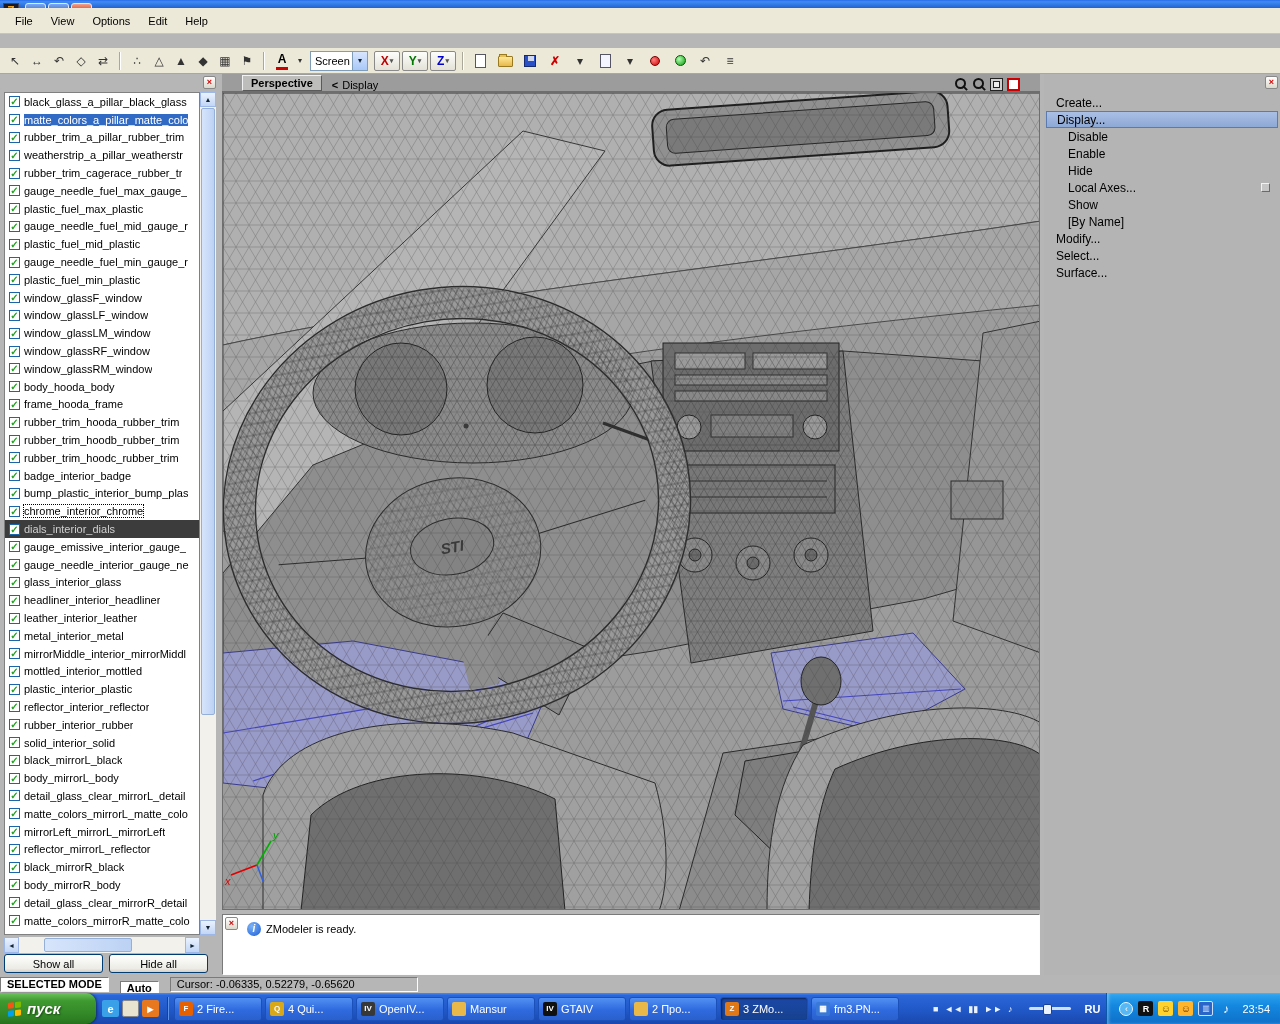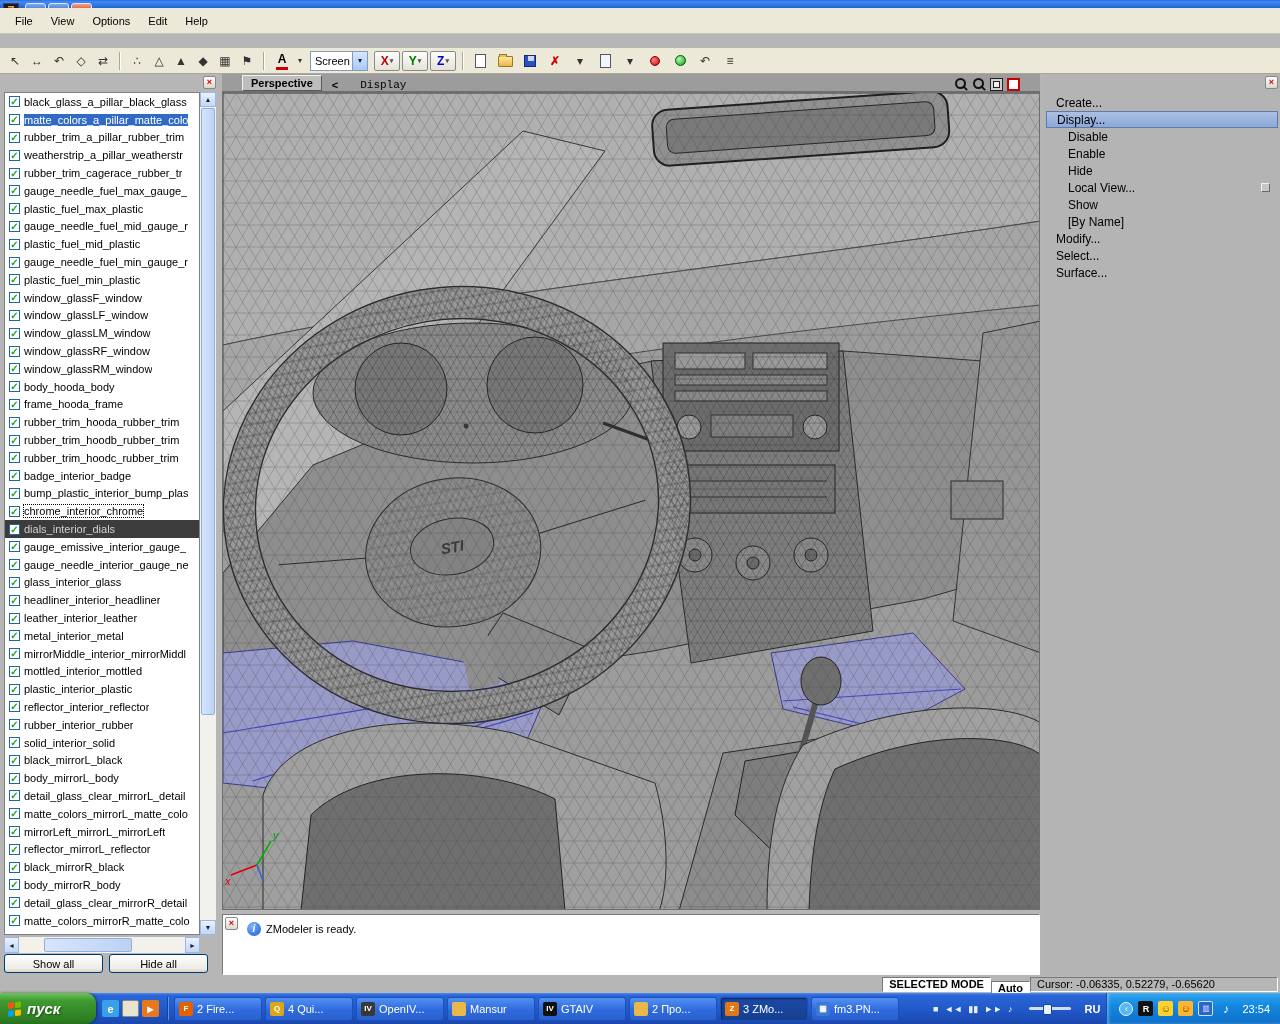--- a/index.html
+++ b/index.html
@@ -88,21 +88,21 @@
   .lp-buttons{position:absolute;left:2px;right:10px;bottom:2px;height:19px;display:flex;gap:6px;}
   .xp-btn{flex:1;border:1px solid #003c74;border-radius:3px;font-size:11px;
     background:linear-gradient(#ffffff,#ecebe5 80%,#d8d0c4);display:flex;align-items:center;justify-content:center;}
 
   
   .vp-bar{position:absolute;left:222px;top:74px;width:818px;height:18px;background:#9c9c9c;
     border-bottom:1px solid #6e6e6e;display:flex;align-items:flex-end;padding:0 20px;font-size:11px;}
   .vp-mode{background:#bdbdbb;border:1px solid;border-color:#f2f2f2 #5a5a5a #5a5a5a #f2f2f2;
     font-weight:bold;padding:0 8px;height:16px;display:flex;align-items:center;}
   .vp-back{margin-left:10px;font-weight:bold;}
-  .vp-crumb{margin-left:22px;font-family:Liberation Mono, monospace;}
+  .vp-crumb{margin-left:4px;}
   .vp-icons{margin-left:auto;display:flex;gap:4px;align-items:center;}
   .icon-mag{position:relative;width:14px;height:14px;}
   .icon-mag::before{content:'';position:absolute;width:7px;height:7px;border:2px solid #111;
     border-radius:50%;left:1px;top:1px;}
   .icon-mag::after{content:'';position:absolute;width:6px;height:2px;background:#111;
     transform:rotate(45deg);left:8px;top:10px;}
   .icon-maxvp{width:13px;height:13px;border:1px solid #222;background:#cfcfcf;position:relative;}
   .icon-maxvp::before{content:'';position:absolute;inset:2px;border:1px solid #222;background:#eee;}
   .icon-actvp{width:13px;height:13px;border:2px solid #c00;background:#fff;}
   .vp-canvas{position:absolute;left:222px;top:92px;width:818px;height:818px;background:#9a9a9a;
@@ -122,21 +122,21 @@
   .rp-menu{position:absolute;left:2px;right:2px;top:20px;}
   .rrow{height:17px;display:flex;align-items:center;font-size:12px;padding-left:10px;position:relative;}
   .rrow.sub{padding-left:22px;}
   .rrow.sel{background:linear-gradient(#aabfe4,#8ea9d6);border:1px solid #5a7ab0;}
   .rrow .mini-box{display:none;}
   .rrow.hasbox .mini-box{display:block;position:absolute;right:8px;top:4px;width:9px;height:9px;
     background:#c6c6c6;border:1px solid;border-color:#f2f2f2 #6a6a6a #6a6a6a #f2f2f2;}
 
   
   .mode-strip{position:absolute;left:0;top:975px;width:1280px;height:18px;background:#b6b6b6;
-    display:flex;align-items:center;justify-content:flex-end;gap:0;padding-right:2px;}
+    display:flex;align-items:center;justify-content:flex-start;gap:11px;padding-right:2px;}
   .sunken{border:1px solid;border-color:#7a7a7a #fdfdfd #fdfdfd #7a7a7a;height:15px;
     display:flex;align-items:center;font-size:11px;padding:0 6px;}
   .box-white{background:#fff;font-weight:bold;}
   .box-auto{background:#fff;font-weight:bold;margin-top:8px;}
   .box-cursor{background:#b6b6b6;width:248px;}
 
   
   .taskbar{position:absolute;left:0;top:993px;width:1280px;height:31px;display:flex;align-items:stretch;
     background:linear-gradient(180deg,#4a8af4 0%,#2a66d8 8%,#2158c8 55%,#1a47ad 100%);}
   .start-btn{width:96px;display:flex;align-items:center;gap:5px;padding-left:8px;
@@ -723,21 +723,21 @@
         <span>Enable</span>
 
       </div>
 
       <div class="rrow sub">
         <span>Hide</span>
 
       </div>
 
       <div class="rrow sub hasbox">
-        <span>Local View...</span>
+        <span>Local Axes...</span>
         <span class="mini-box"></span>
       </div>
 
       <div class="rrow sub">
         <span>Show</span>
 
       </div>
 
       <div class="rrow sub">
         <span>[By Name]</span>

